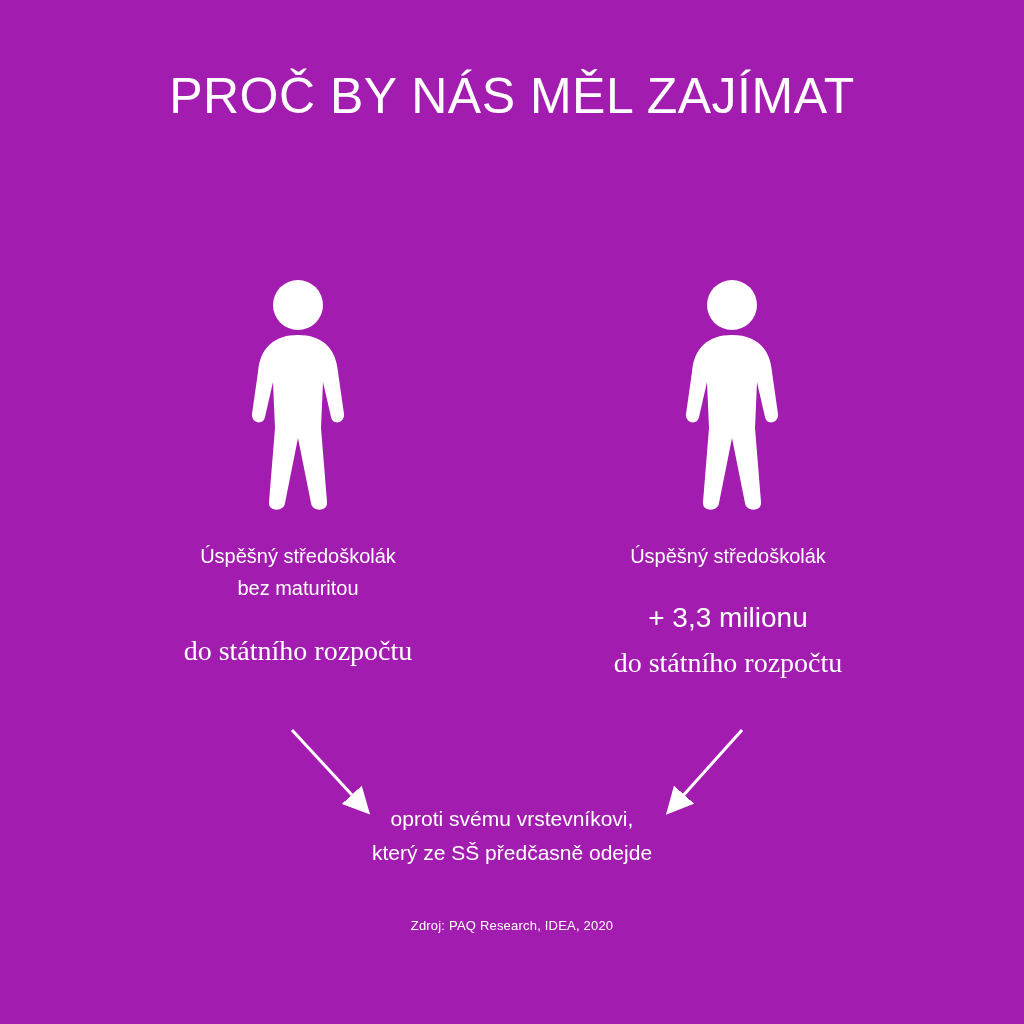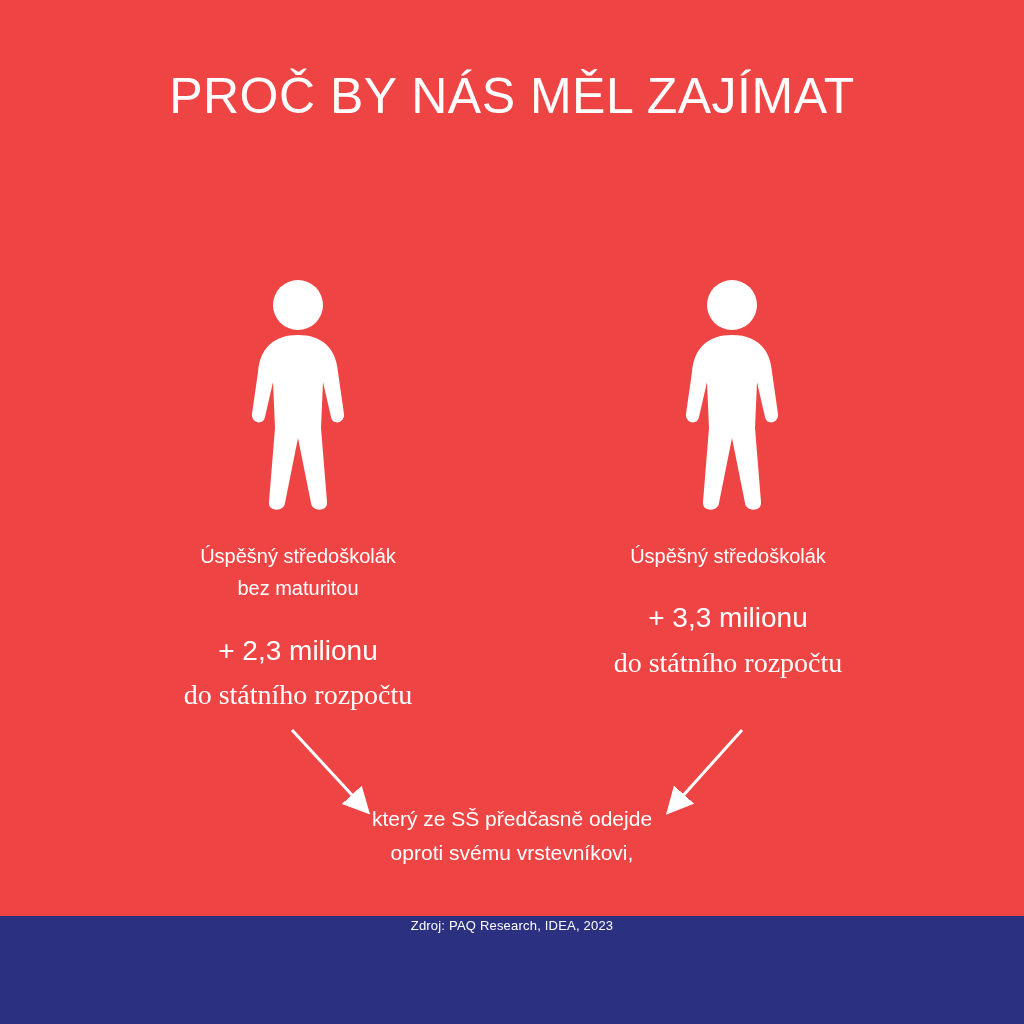--- a/index.html
+++ b/index.html
@@ -10,22 +10,22 @@
     width: 1024px;
     height: 1024px;
     background: #2b3180;
     font-family: "Liberation Sans", sans-serif;
     color: #ffffff;
     overflow: hidden;
   }
   .poster {
     position: relative;
     width: 1024px;
-    height: 916px;
-    background: #ef4444;
+    height: 1024px;
+    background: #a21caf;
   }
 
   
   .title {
     position: absolute;
     top: 62px;
     left: 0;
     width: 1024px;
     text-align: center;
     font-size: 50px;
@@ -174,21 +174,20 @@
       </svg>
     </div>
   </div>
 
   <div class="col left">
     <div class="caption">
       <span class="l1">Úspěšný středoškolák</span>
       <span class="l2">bez maturitou</span>
     </div>
     <div class="amount">
-      <span class="v">+ 2,3 milionu</span>
       <span class="d">do státního rozpočtu</span>
     </div>
   </div>
 
   <div class="col right">
     <div class="caption">
       <span class="l1">Úspěšný středoškolák</span>
     </div>
     <div class="amount">
       <span class="v">+ 3,3 milionu</span>
@@ -202,19 +201,19 @@
         <marker id="ah" markerWidth="9" markerHeight="9" refX="6" refY="4.5" orient="auto">
           <path d="M0,0 L9,4.5 L0,9 z" fill="#ffffff"></path>
         </marker>
       </defs>
       <line x1="292" y1="10" x2="364" y2="88" stroke="#ffffff" stroke-width="3" marker-end="url(#ah)"></line>
       <line x1="742" y1="10" x2="672" y2="88" stroke="#ffffff" stroke-width="3" marker-end="url(#ah)"></line>
     </svg>
   </div>
 
   <div class="note">
+    <span>oproti svému vrstevníkovi,</span>
     <span>který ze SŠ předčasně odejde</span>
-    <span>oproti svému vrstevníkovi,</span>
-  </div>
-
-  <div class="source">Zdroj: PAQ Research, IDEA, 2023</div>
+  </div>
+
+  <div class="source">Zdroj: PAQ Research, IDEA, 2020</div>
 
 </div>
 
 </body></html>

